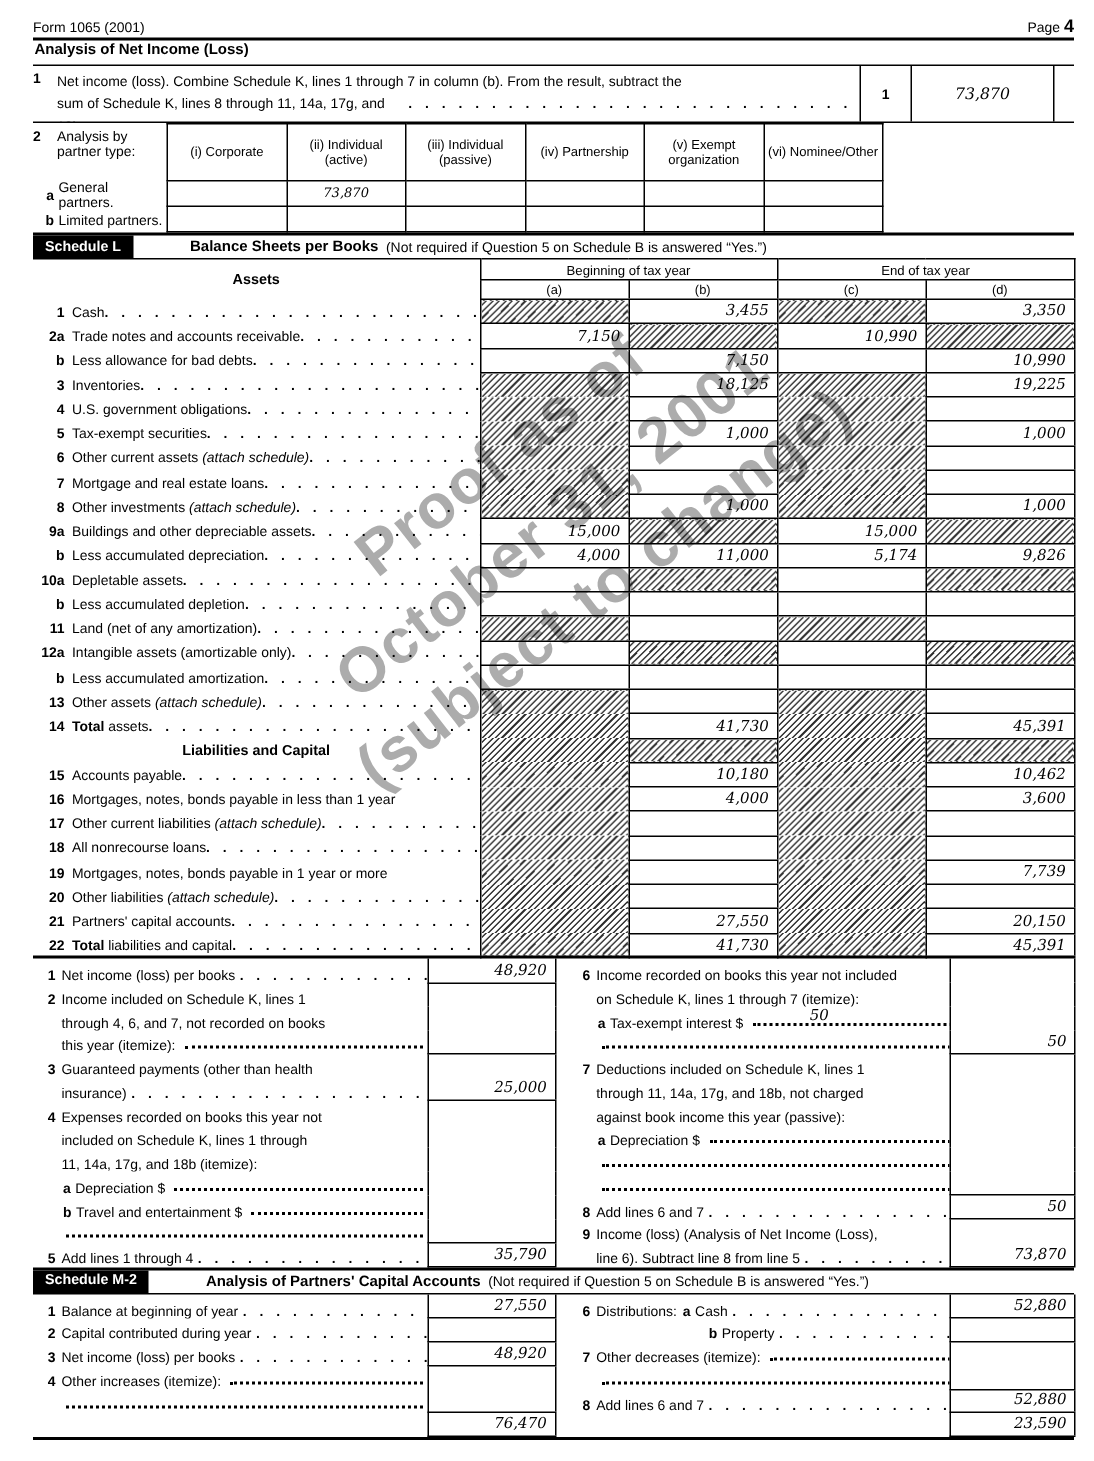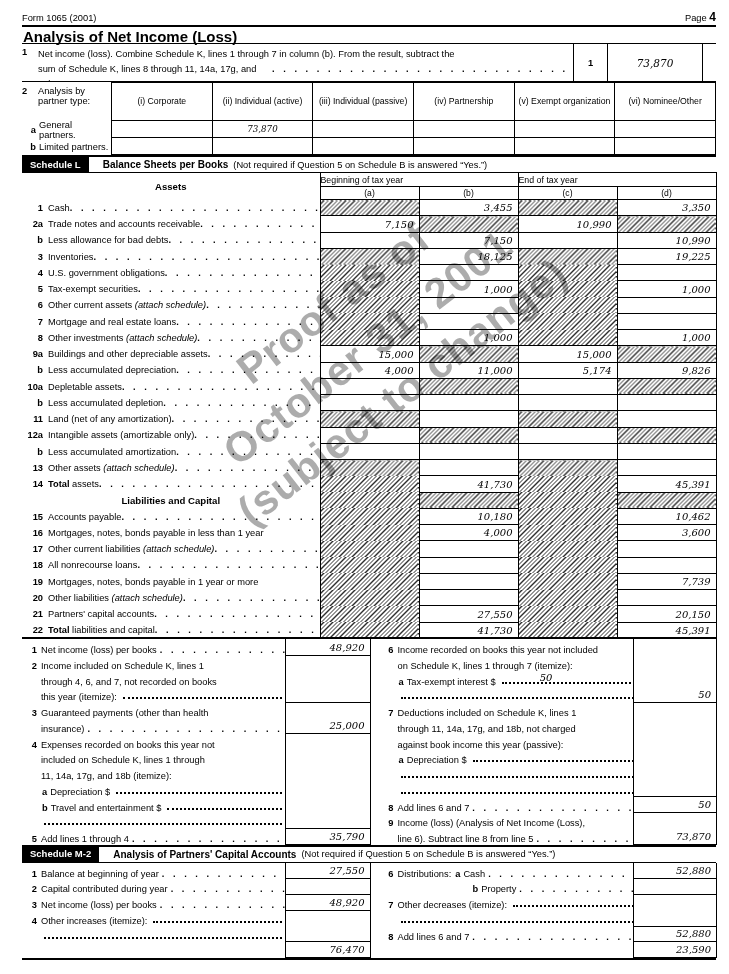--- a/index.html
+++ b/index.html
@@ -5,52 +5,52 @@
   html,body{margin:0;padding:0;background:#fff;}
   #page{position:relative;width:729px;height:974px;background:#fff;color:#000;
         font-family:"Liberation Sans",sans-serif;font-size:9.3px;overflow:hidden;}
   .content{position:absolute;left:22px;top:0;width:694px;}
   b{font-weight:bold;}
   
   .hdr{display:flex;justify-content:space-between;align-items:baseline;padding-top:10px;height:15px;}
   .pgnum{font-weight:bold;font-size:12px;}
   
   .rule{border-top:2.4px solid #000;}
-  .ahead{font-weight:bold;font-size:15px;border-bottom:1.3px solid #000;padding:1px 0 2px 1px;height:13px;}
+  .ahead{font-weight:bold;font-size:10px;border-bottom:1.3px solid #000;padding:1px 0 2px 1px;height:13px;}
   .band{display:flex;align-items:center;border-top:2.2px solid #000;border-bottom:1.1px solid #000;}
   .tag{background:#000;color:#fff;font-weight:bold;font-size:9.5px;padding:1.5px 8px 2.5px 8px;margin-right:14px;flex:none;}
-  .btitle{font-weight:bold;font-size:10px;margin-right:5px;}
+  .btitle{font-weight:bold;font-size:10px;margin-right:5px;margin-left:24px;}
   .bnote{font-size:9.3px;}
   
   .line1{display:flex;align-items:stretch;height:37px;border-bottom:1.4px solid #000;}
   .rn1{width:16px;font-weight:bold;padding-top:3px;flex:none;}
   .l1t{flex:1;padding-top:3px;line-height:15px;overflow:hidden;}
   .l1b{display:flex;align-items:baseline;}
   .nb{width:33px;border-left:1.4px solid #000;display:flex;align-items:center;justify-content:center;font-weight:bold;flex:none;}
   .vb{width:94px;border-left:1.4px solid #000;border-right:1.4px solid #000;display:flex;align-items:center;justify-content:center;flex:none;}
   .tail{width:13px;flex:none;}
   .handw{font-family:"DejaVu Serif",serif;font-style:italic;font-size:10.5px;}
   
   .l2wrap{display:flex;}
   .plabels{width:89px;flex:none;}
   .plh{height:36px;display:flex;padding-top:4px;}
   .plh .rn1{padding-top:0;}
   .plr{height:16.6px;display:flex;align-items:center;}
   .plr b{width:14px;text-align:right;padding-right:3px;flex:none;}
   table{border-collapse:collapse;}
-  .pt{table-layout:fixed;width:605px;border:1.7px solid #000;}
+  .pt{table-layout:fixed;width:478px;border:1.7px solid #000;}
   .pt td{border:1.2px solid #000;text-align:center;vertical-align:middle;font-size:8.7px;line-height:1.15;padding:0 2px;}
   .pt .hrow td{height:36px;}
   .pt .drow td{height:16px;}
   .pval{font-family:"DejaVu Serif",serif;font-style:italic;font-size:10px;}
   
   .lt{table-layout:fixed;width:694px;border-right:1.7px solid #000;border-bottom:2.2px solid #000;}
   .lt td{padding:0;overflow:hidden;white-space:nowrap;}
   .ahd{text-align:center;font-weight:bold;font-size:9.6px;vertical-align:middle;}
-  .ghd{border-left:1.7px solid #000;border-bottom:1.1px solid #000;text-align:left;font-size:8.8px;}
+  .ghd{border-left:1.7px solid #000;border-bottom:1.1px solid #000;text-align:center;font-size:8.8px;}
   .chd{border-left:1.7px solid #000;border-bottom:1.1px solid #000;text-align:center;font-size:8.6px;}
   .cell{border-left:1.7px solid #000;}
   .bb{border-bottom:1.1px solid #000;}
   .hatch{background:repeating-linear-gradient(135deg,#fff 0px,#fff 2.1px,#2e2e2e 2.1px,#2e2e2e 3.1px);}
   .val{font-family:"DejaVu Serif",serif;font-style:italic;font-size:10px;text-align:right;padding-right:5px !important;}
   .lw{display:flex;align-items:baseline;width:100%;}
   .rn{width:21px;text-align:right;padding-right:5px;font-weight:bold;flex:none;}
   .rt{flex:none;white-space:nowrap;}
   .rt i{font-style:italic;}
   .dots{flex:1 1 auto;overflow:hidden;white-space:nowrap;min-width:6px;font-weight:bold;}

